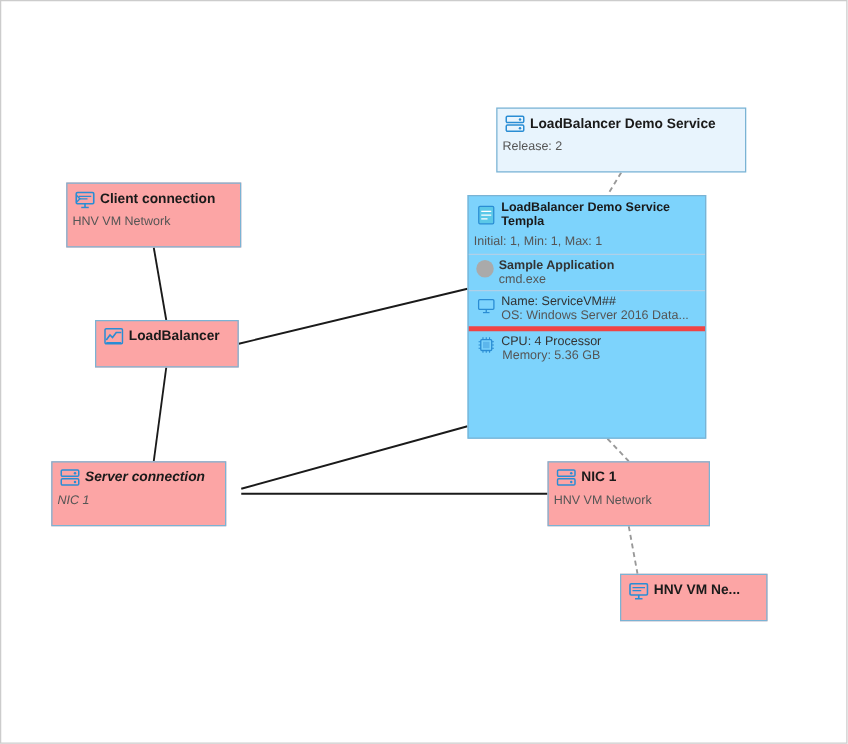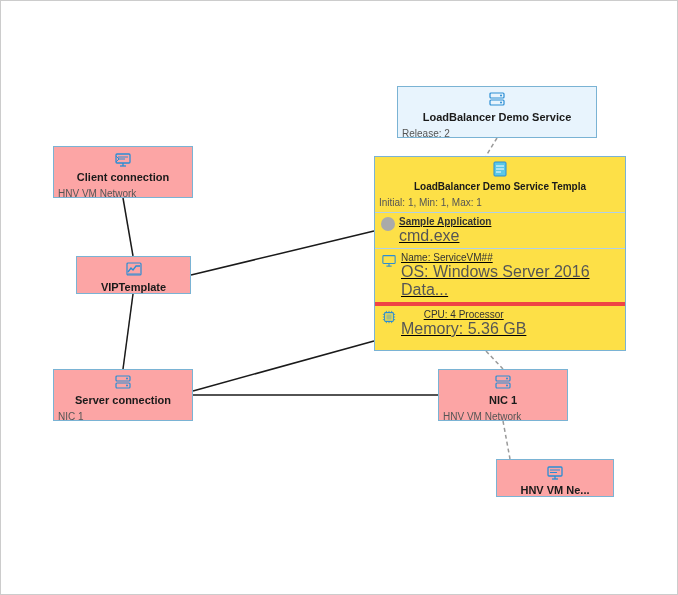--- a/index.html
+++ b/index.html
@@ -29,21 +29,20 @@
       position: absolute;
       background: #fca5a5;
       border: 1.5px solid #7ab3d4;
       cursor: pointer;
     }
     .node-header {
       display: flex;
       align-items: center;
       padding: 4px 6px;
       gap: 4px;
-      flex-direction: column;
     }
     .node-label {
       font-size: 11px;
       font-weight: 600;
       color: #1a1a1a;
     }
     .node-sublabel {
       font-size: 10px;
       color: #555;
       padding: 1px 6px 4px 4px;
@@ -63,29 +62,28 @@
       position: absolute;
       background: #e8f4fd;
       border: 1.5px solid #7ab3d4;
     }
     .section-row {
       display: flex;
       align-items: flex-start;
       padding: 3px 6px;
       gap: 4px;
       border-top: 1px solid #b0d0e8;
-      text-decoration: underline;
     }
     .section-row:first-child { border-top: none; }
     .section-label {
       font-size: 10px;
       color: #333;
     }
     .section-value {
-      font-size: 16px;
+      font-size: 10px;
       color: #555;
     }
     .circle-icon {
       width: 14px; height: 14px;
       border-radius: 50%;
       background: #aaa;
       flex-shrink: 0;
       margin-top: 1px;
     }
   </style>
@@ -131,25 +129,25 @@
 
   <div class="node" style="left:75px; top:255px; width:115px; height:38px;">
     <div class="node-header">
       <span class="icon-network">
         <svg width="16" height="16" viewBox="0 0 16 16">
           <rect x="1" y="2" width="14" height="12" rx="1" fill="none" stroke="#2a8dd4" stroke-width="1.2"></rect>
           <polyline points="2,11 5,7 7,9 10,5 14,5" fill="none" stroke="#2a8dd4" stroke-width="1.3"></polyline>
           <line x1="2" y1="13" x2="14" y2="13" stroke="#2a8dd4" stroke-width="1"></line>
         </svg>
       </span>
-      <span class="node-label">VIPTemplate</span>
-    </div>
-  </div>
-
-  <div class="node" style="left:52px; top:368px; width:140px; height:52px;">
+      <span class="node-label">LoadBalancer</span>
+    </div>
+  </div>
+
+  <div class="node" style="left:40px; top:368px; width:140px; height:52px;font-style:italic;">
     <div class="node-header">
       <span class="icon-network">
         <svg width="16" height="16" viewBox="0 0 16 16">
           <rect x="1" y="2" width="14" height="5" rx="1" fill="none" stroke="#2a8dd4" stroke-width="1.2"></rect>
           <rect x="1" y="9" width="14" height="5" rx="1" fill="none" stroke="#2a8dd4" stroke-width="1.2"></rect>
           <circle cx="12" cy="4.5" r="1" fill="#2a8dd4"></circle>
           <circle cx="12" cy="11.5" r="1" fill="#2a8dd4"></circle>
         </svg>
       </span>
       <span class="node-label">Server connection</span>
@@ -165,21 +163,21 @@
           <rect x="1" y="9" width="14" height="5" rx="1" fill="none" stroke="#2a8dd4" stroke-width="1.2"></rect>
           <circle cx="12" cy="4.5" r="1" fill="#2a8dd4"></circle>
           <circle cx="12" cy="11.5" r="1" fill="#2a8dd4"></circle>
         </svg>
       </span>
       <span class="node-label">LoadBalancer Demo Service</span>
     </div>
     <div class="node-sublabel">Release: 2</div>
   </div>
 
-  <div class="node lb-inner" style="left:373px; top:155px; width:252px; height:195px; background:#fde047;">
+  <div class="node lb-inner" style="left:373px; top:155px; width:191px; height:195px; background:#7dd3fc;">
     <div class="node-header">
       <span class="icon-network">
         <svg width="16" height="16" viewBox="0 0 16 16">
           <rect x="2" y="1" width="12" height="14" rx="1" fill="#5bc8e8" stroke="#2a8dd4" stroke-width="1"></rect>
           <line x1="4" y1="5" x2="12" y2="5" stroke="white" stroke-width="1"></line>
           <line x1="4" y1="8" x2="12" y2="8" stroke="white" stroke-width="1"></line>
           <line x1="4" y1="11" x2="9" y2="11" stroke="white" stroke-width="1"></line>
         </svg>
       </span>
       <span class="node-label" style="font-size:10px;">LoadBalancer Demo Service Templa</span>

